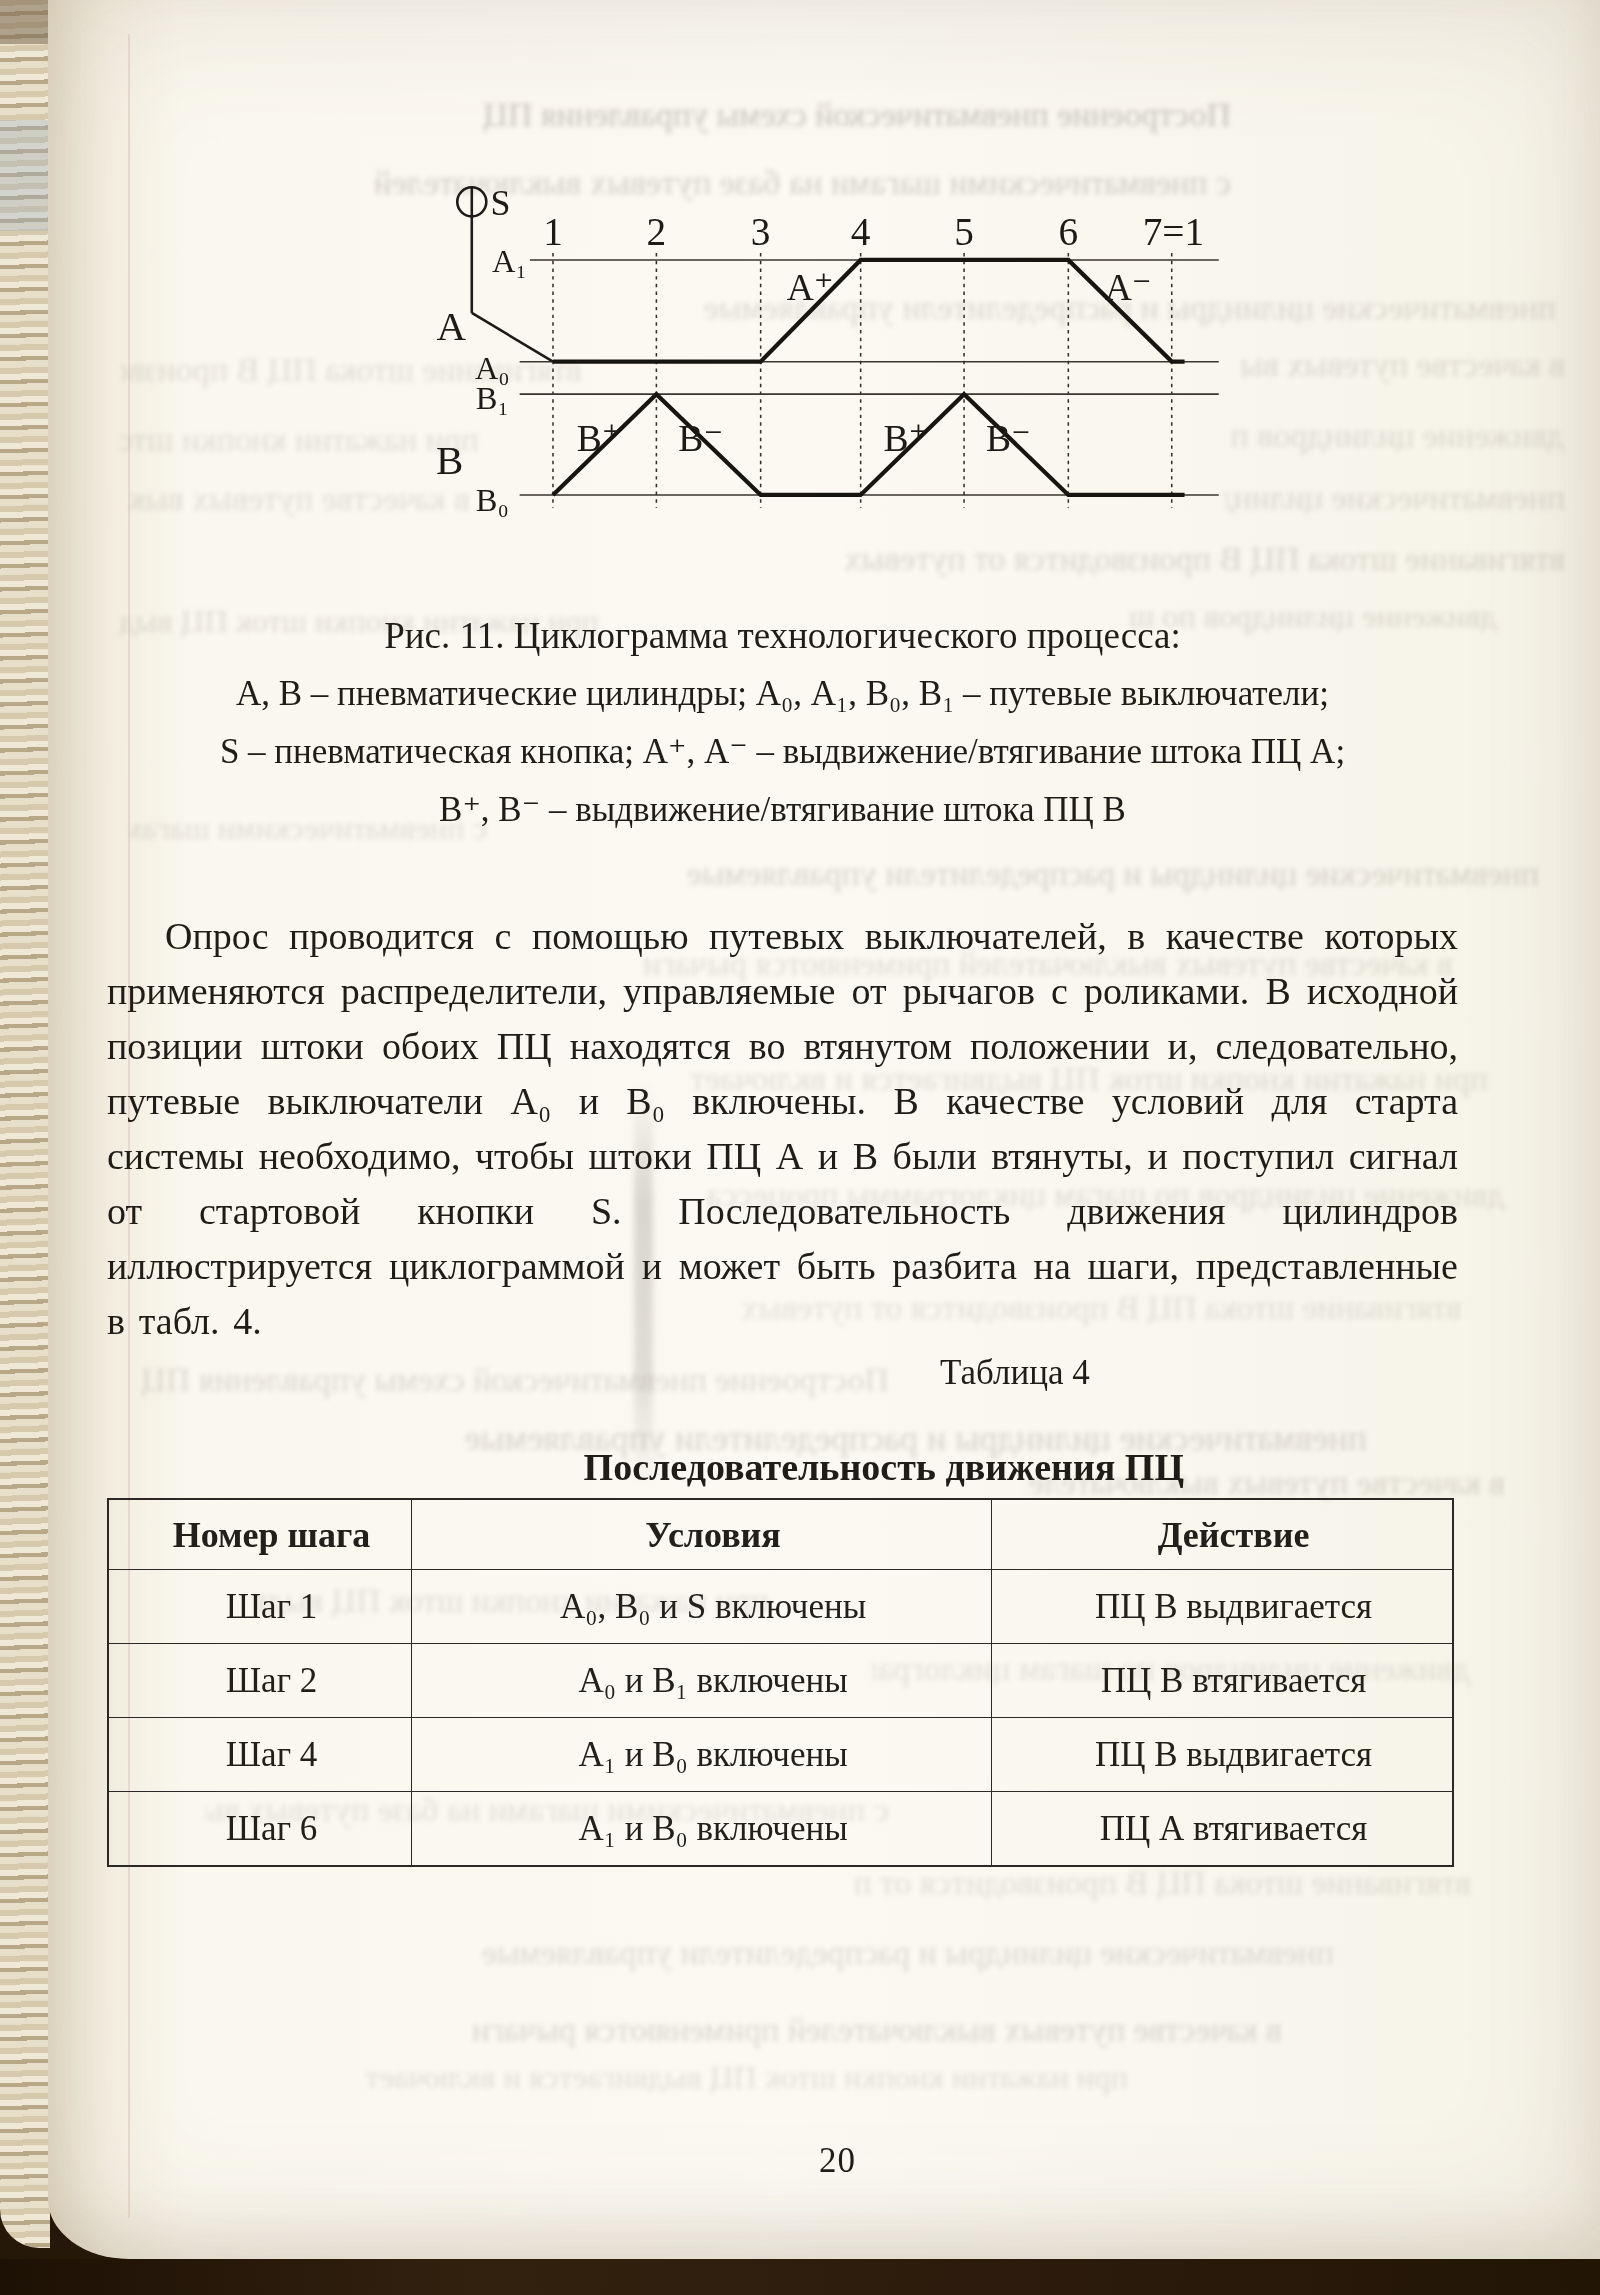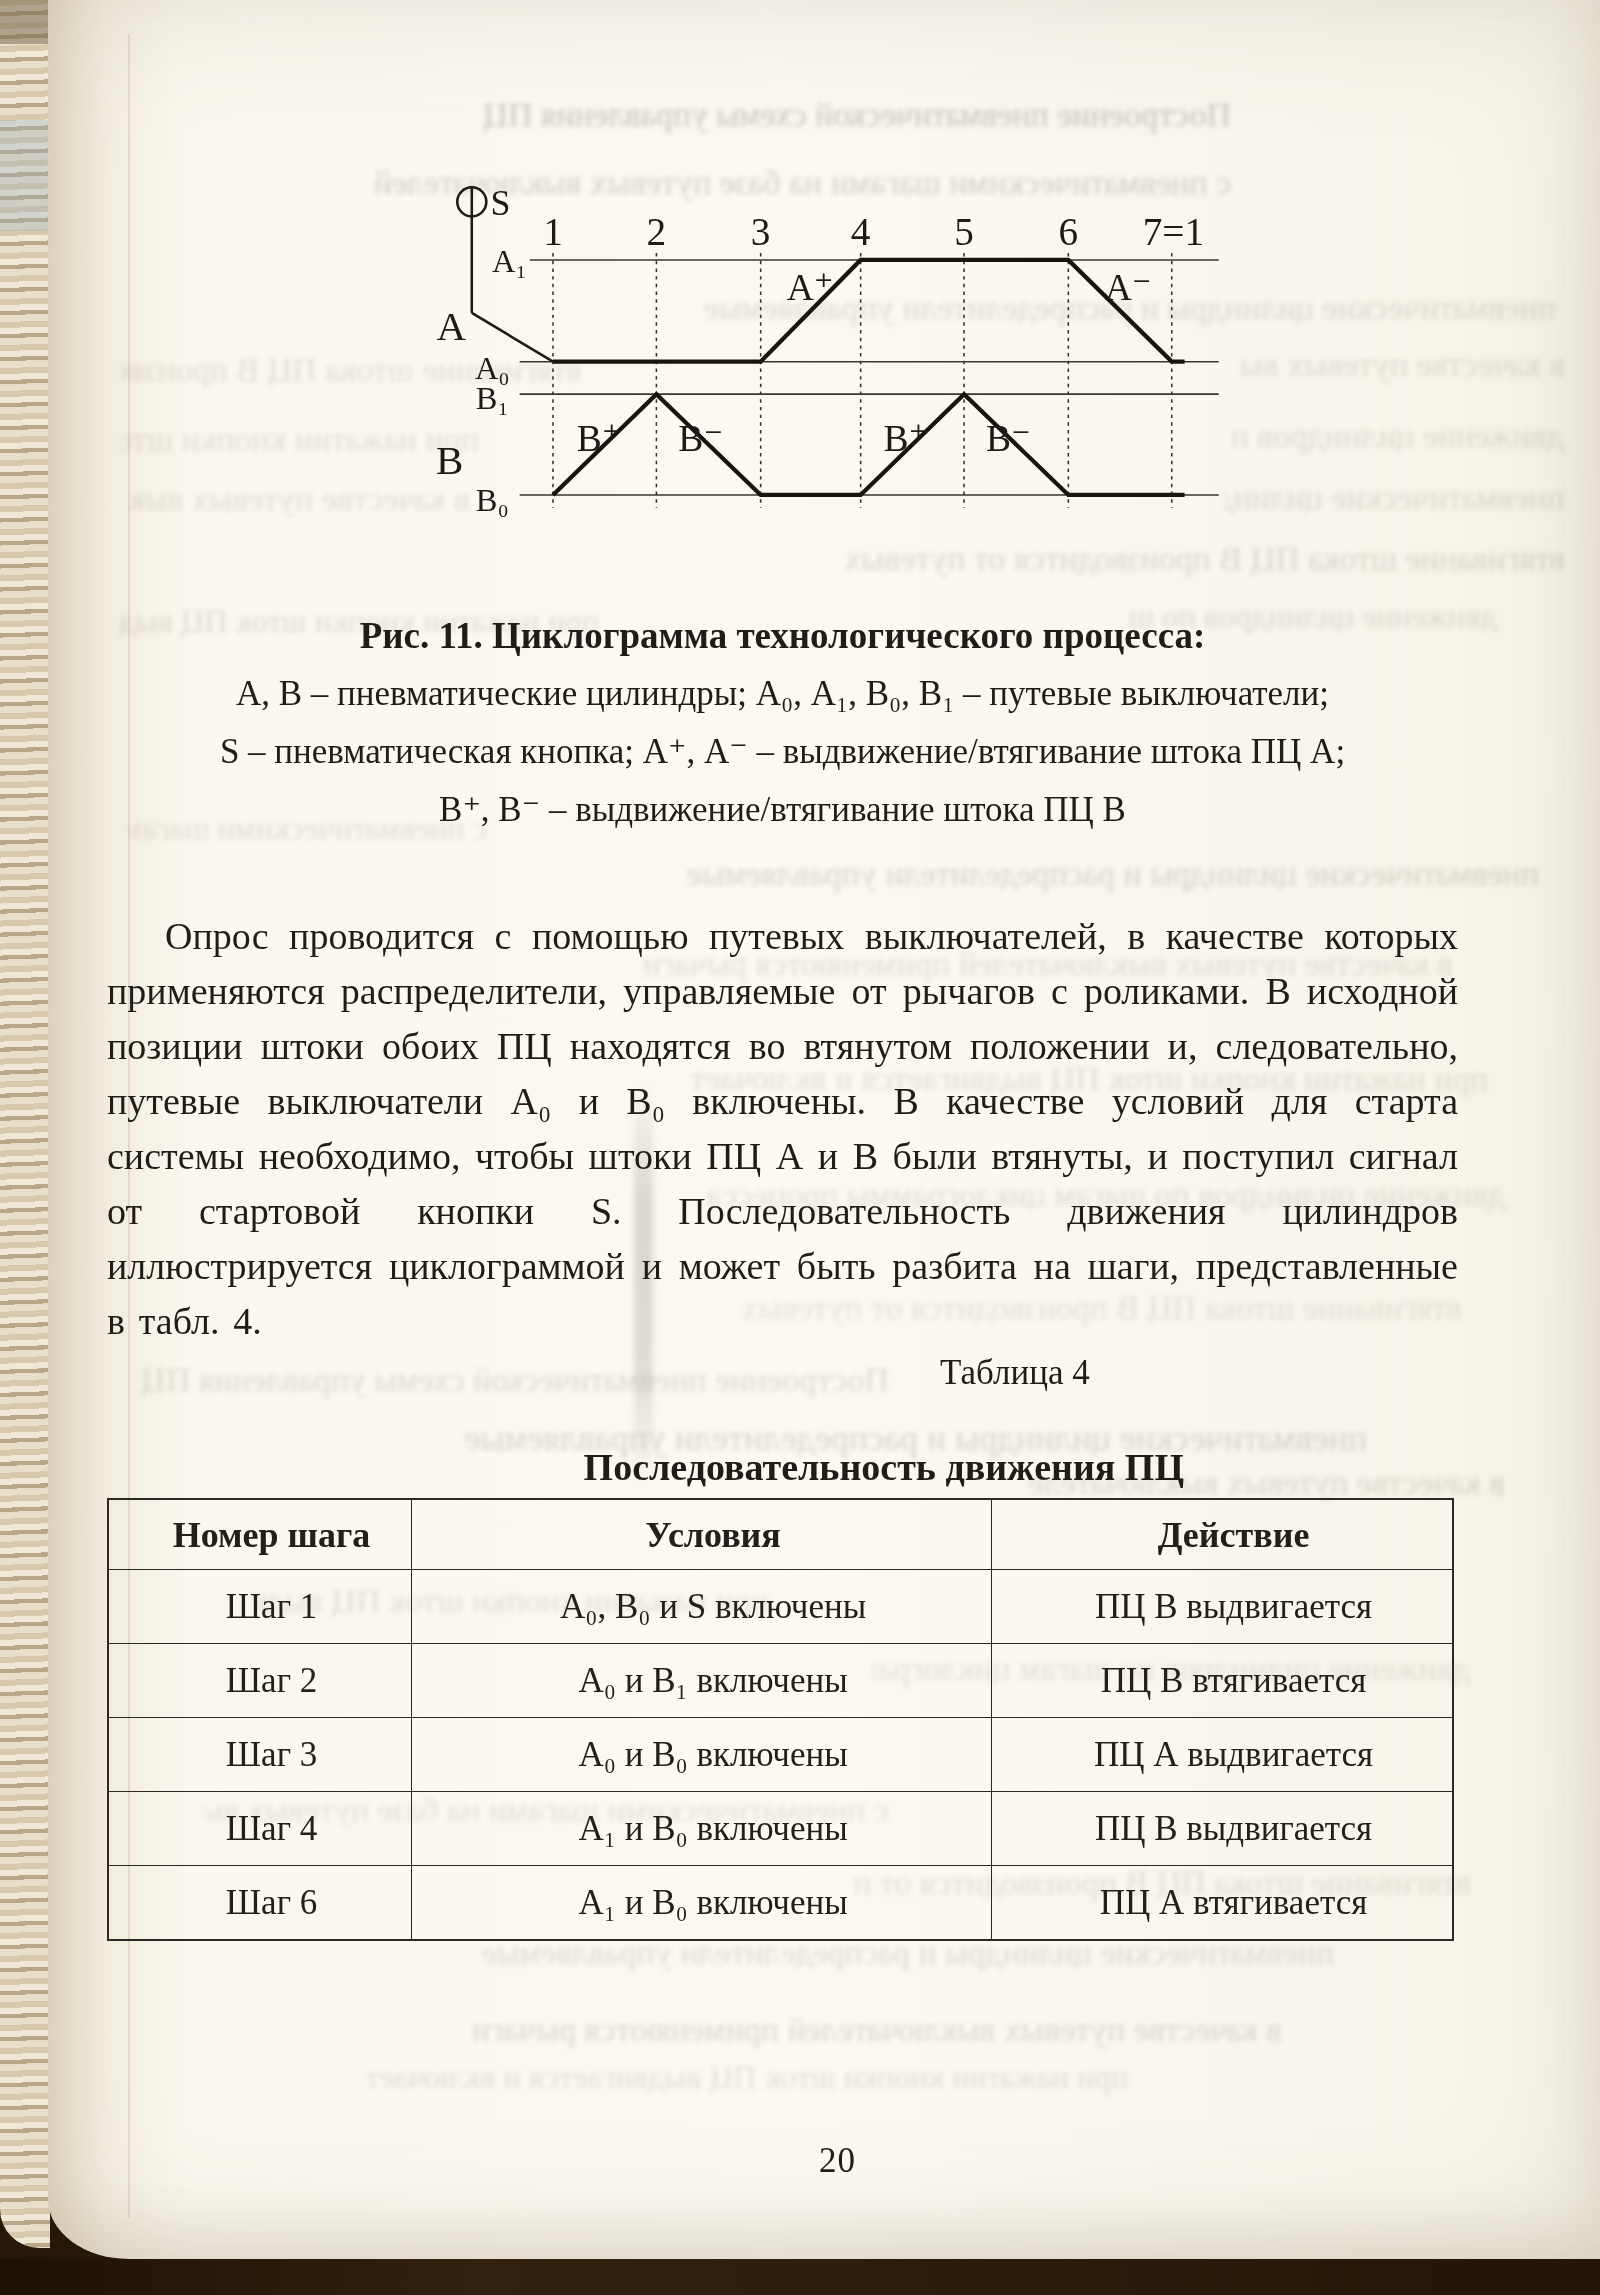--- a/index.html
+++ b/index.html
@@ -31,21 +31,21 @@
 
   
   .content{position:absolute;left:0;top:0;width:100%;height:100%;z-index:2;
     font-family:"Liberation Serif","DejaVu Serif",serif;color:#201d19;}
 
   .figure-svg{position:absolute;left:400px;top:176px;}
   .figure-svg text{font-family:"Liberation Serif","DejaVu Serif",serif;fill:#1d1b18;}
 
   .caption{position:absolute;left:107px;top:607px;width:1351px;text-align:center;
     font-size:35px;line-height:58px;}
-  .caption .cap-bold{font-weight:bold;font-size:37px;}
+  .caption .cap-bold{font-weight:normal;font-size:37px;}
 
   .body-par{position:absolute;left:107px;top:909px;width:1351px;font-size:38px;line-height:55px;
     text-align:justify;text-indent:58px;word-spacing:4.3px;}
 
   .table-label{position:absolute;left:940px;top:1353px;width:513px;text-align:left;font-size:35px;}
 
   .table-title{position:absolute;left:107px;top:1445px;width:1077px;text-align:right;
     font-weight:bold;font-size:38px;}
 
   .seq-table{position:absolute;left:107px;top:1498px;width:1347px;border-collapse:collapse;
@@ -189,25 +189,20 @@
             <td>Шаг 1</td>
             <td>А₀, В₀ и S включены</td>
             <td>ПЦ В выдвигается</td>
           </tr>
           <tr>
             <td>Шаг 2</td>
             <td>А₀ и В₁ включены</td>
             <td>ПЦ В втягивается</td>
           </tr>
           <tr>
-            <td>Шаг 3</td>
-            <td>А₀ и В₀ включены</td>
-            <td>ПЦ А выдвигается</td>
-          </tr>
-          <tr>
             <td>Шаг 4</td>
             <td>А₁ и В₀ включены</td>
             <td>ПЦ В выдвигается</td>
           </tr>
           <tr>
             <td>Шаг 6</td>
             <td>А₁ и В₀ включены</td>
             <td>ПЦ А втягивается</td>
           </tr>
         </tbody>

